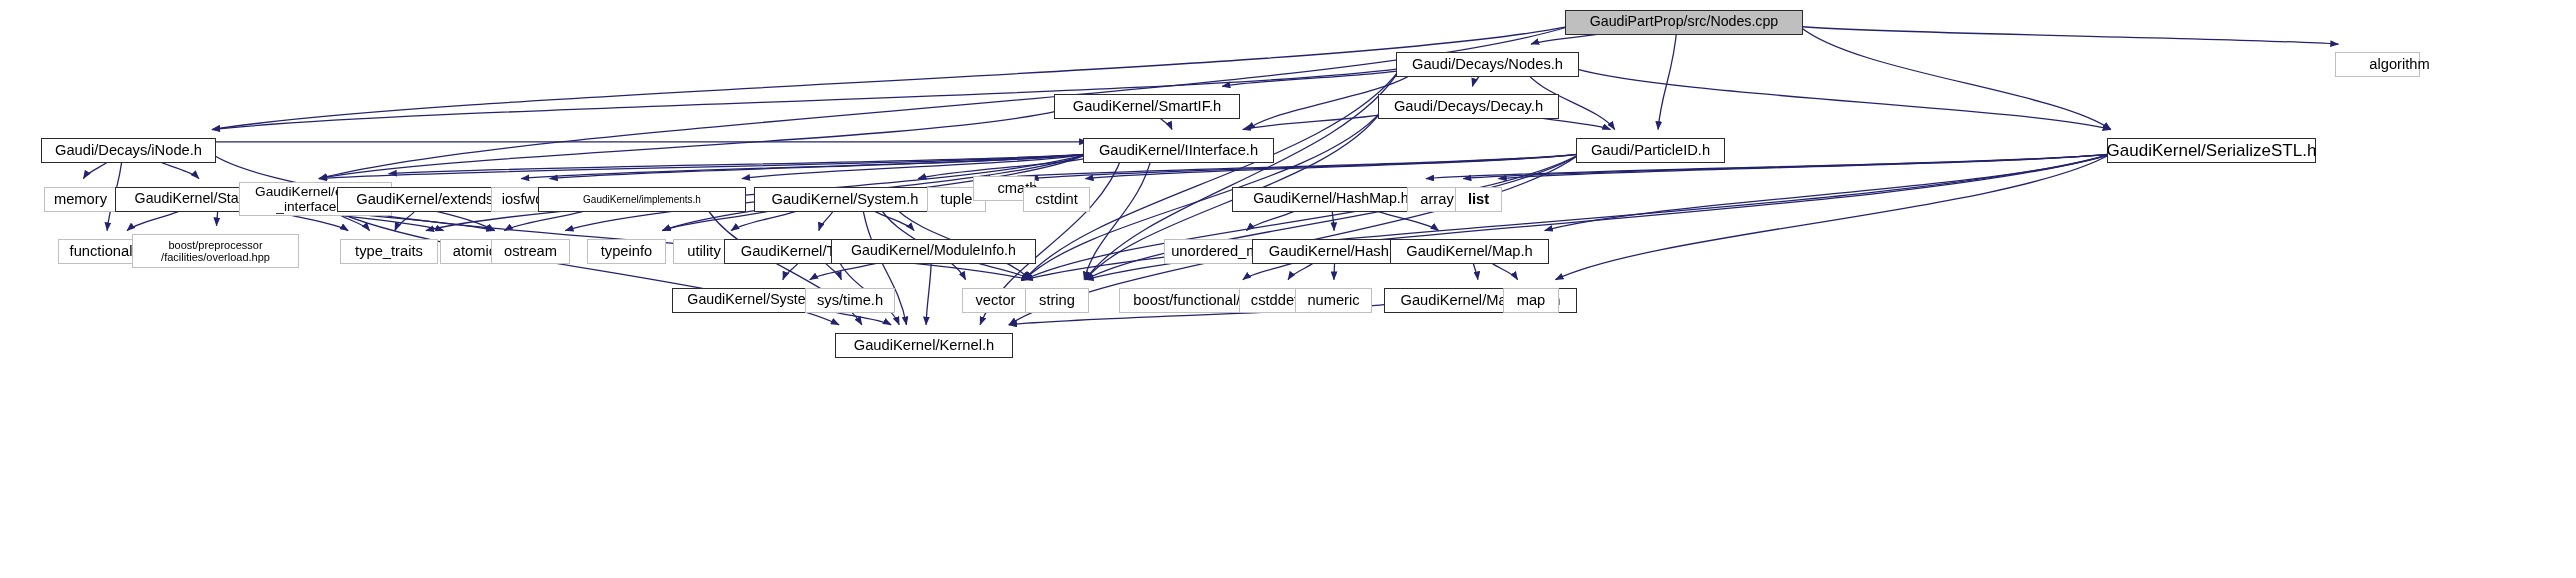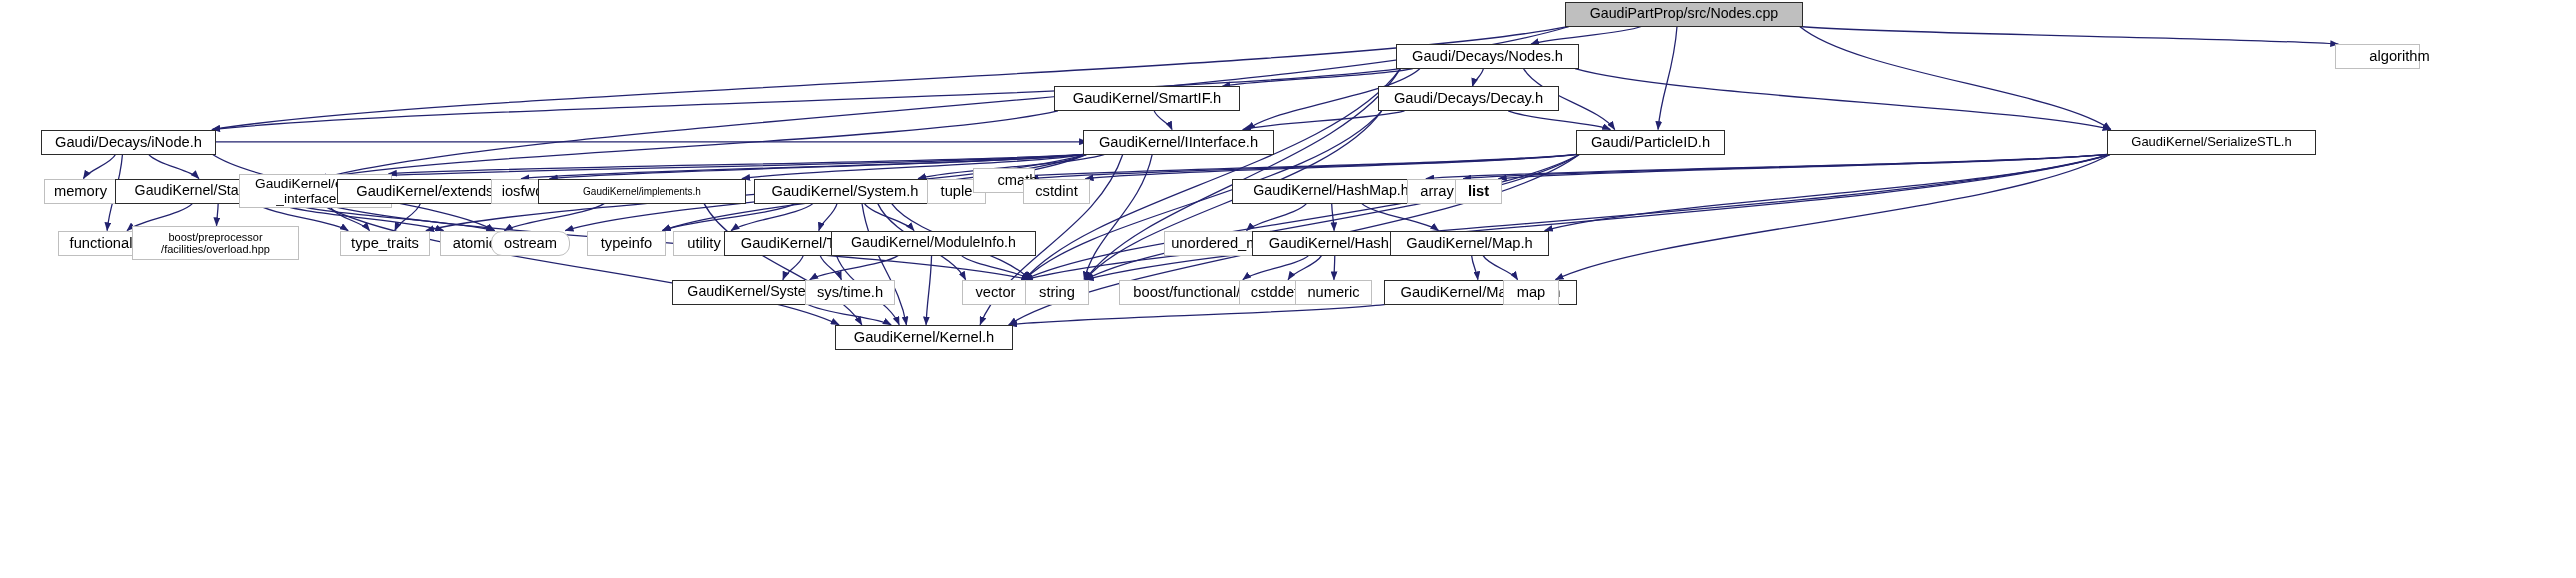--- a/index.html
+++ b/index.html
@@ -19,20 +19,21 @@
     display:flex;
     align-items:center;
     justify-content:center;
     text-align:center;
     white-space:pre-line;
     line-height:1.12;
     font-size:14.7px;
     color:#000000;
     background:#ffffff;
     z-index:5;
+    margin-top:8px;
   }
   .node.thin{border:1px solid #bfbfbf;}
   .node.bold{border:1.6px solid #2b2b2b;}
   .node.root{border:1.6px solid #2b2b2b;background:#bfbfbf;}
 </style>
 </head>
 <body>
 
 <div id="canvas">
   <svg id="edges" viewBox="0 0 2625 589" preserveAspectRatio="none" xmlns="http://www.w3.org/2000/svg">
@@ -129,41 +130,41 @@
   </svg>
   <div id="node-layer">
       <div class="node root" style="left: 1565px; top: 2px; width: 238px; height: 24.5px; font-size: 14.2px;">GaudiPartProp/src/Nodes.cpp</div>
       <div class="node thin" style="left: 2335px; top: 44px; width: 85px; height: 24.5px; padding-left: 44px;">algorithm</div>
       <div class="node bold" style="left: 1396px; top: 44px; width: 183px; height: 24.5px;">Gaudi/Decays/Nodes.h</div>
       <div class="node bold" style="left: 1054px; top: 86px; width: 186px; height: 24.5px;">GaudiKernel/SmartIF.h</div>
       <div class="node bold" style="left: 1378px; top: 86px; width: 181px; height: 24.5px;">Gaudi/Decays/Decay.h</div>
       <div class="node bold" style="left: 41px; top: 130px; width: 175px; height: 24.5px;">Gaudi/Decays/iNode.h</div>
       <div class="node bold" style="left: 1083px; top: 130px; width: 191px; height: 24.5px;">GaudiKernel/IInterface.h</div>
       <div class="node bold" style="left: 1576px; top: 130px; width: 149px; height: 24.5px;">Gaudi/ParticleID.h</div>
-      <div class="node bold" style="left: 2107px; top: 130px; width: 209px; height: 24.5px; font-size: 13px;">GaudiKernel/SerializeSTL.h</div>
+      <div class="node bold" style="left: 2107px; top: 130px; width: 209px; height: 24.5px; font-size: 17px;">GaudiKernel/SerializeSTL.h</div>
       <div class="node thin" style="left: 44px; top: 179px; width: 73px; height: 24.5px;">memory</div>
       <div class="node bold" style="left: 115px; top: 179px; width: 208px; height: 24.5px; font-size: 14.2px;">GaudiKernel/StatusCode.h</div>
       <div class="node thin" style="left: 239px; top: 174px; width: 153px; height: 34px; font-size: 13.7px;">GaudiKernel/extend
 _interfaces.h</div>
       <div class="node bold" style="left: 337px; top: 179px; width: 188px; height: 24.5px;">GaudiKernel/extends.h</div>
       <div class="node thin" style="left: 491px; top: 179px; width: 63px; height: 24.5px;">iosfwd</div>
       <div class="node bold" style="left: 538px; top: 179px; width: 208px; height: 24.5px; font-size: 10px;">GaudiKernel/implements.h</div>
       <div class="node bold" style="left: 754px; top: 179px; width: 182px; height: 24.5px;">GaudiKernel/System.h</div>
       <div class="node thin" style="left: 927px; top: 179px; width: 59px; height: 24.5px;">tuple</div>
       <div class="node thin" style="left: 973px; top: 168px; width: 62px; height: 24.5px; padding-left: 27px;">cmath</div>
       <div class="node thin" style="left: 1023px; top: 179px; width: 67px; height: 24.5px;">cstdint</div>
       <div class="node bold" style="left: 1232px; top: 179px; width: 198px; height: 24.5px; font-size: 14.2px;">GaudiKernel/HashMap.h</div>
       <div class="node thin" style="left: 1407px; top: 179px; width: 60px; height: 24.5px;">array</div>
       <div class="node thin" style="left: 1455px; top: 179px; width: 47px; height: 24.5px; font-weight: bold;">list</div>
       <div class="node thin" style="left: 58px; top: 231px; width: 86px; height: 24.5px;">functional</div>
       <div class="node thin" style="left: 132px; top: 226px; width: 167px; height: 34px; font-size: 11px;">boost/preprocessor
 /facilities/overload.hpp</div>
-      <div class="node thin" style="left: 340px; top: 231px; width: 90px; height: 24.5px;">type_traits</div>
+      <div class="node thin" style="left: 340px; top: 231px; width: 98px; height: 24.5px;">type_traits</div>
       <div class="node thin" style="left: 440px; top: 231px; width: 69px; height: 24.5px;">atomic</div>
-      <div class="node thin" style="left: 491px; top: 231px; width: 79px; height: 24.5px; border-radius: 11px;">ostream</div>
+      <div class="node thin" style="left: 491px; top: 231px; width: 79px; height: 24.5px;">ostream</div>
       <div class="node thin" style="left: 587px; top: 231px; width: 79px; height: 24.5px;">typeinfo</div>
       <div class="node thin" style="left: 673px; top: 231px; width: 62px; height: 24.5px;">utility</div>
       <div class="node bold" style="left: 724px; top: 231px; width: 175px; height: 24.5px;">GaudiKernel/Timing.h</div>
       <div class="node bold" style="left: 831px; top: 231px; width: 205px; height: 24.5px; font-size: 14.2px;">GaudiKernel/ModuleInfo.h</div>
       <div class="node thin" style="left: 1164px; top: 231px; width: 118px; height: 24.5px;">unordered_map</div>
       <div class="node bold" style="left: 1252px; top: 231px; width: 166px; height: 24.5px;">GaudiKernel/Hash.h</div>
       <div class="node bold" style="left: 1390px; top: 231px; width: 159px; height: 24.5px;">GaudiKernel/Map.h</div>
       <div class="node bold" style="left: 672px; top: 280px; width: 205px; height: 24.5px; font-size: 14.2px;">GaudiKernel/SystemBase.h</div>
       <div class="node thin" style="left: 805px; top: 280px; width: 90px; height: 24.5px;">sys/time.h</div>
       <div class="node thin" style="left: 962px; top: 280px; width: 67px; height: 24.5px;">vector</div>

